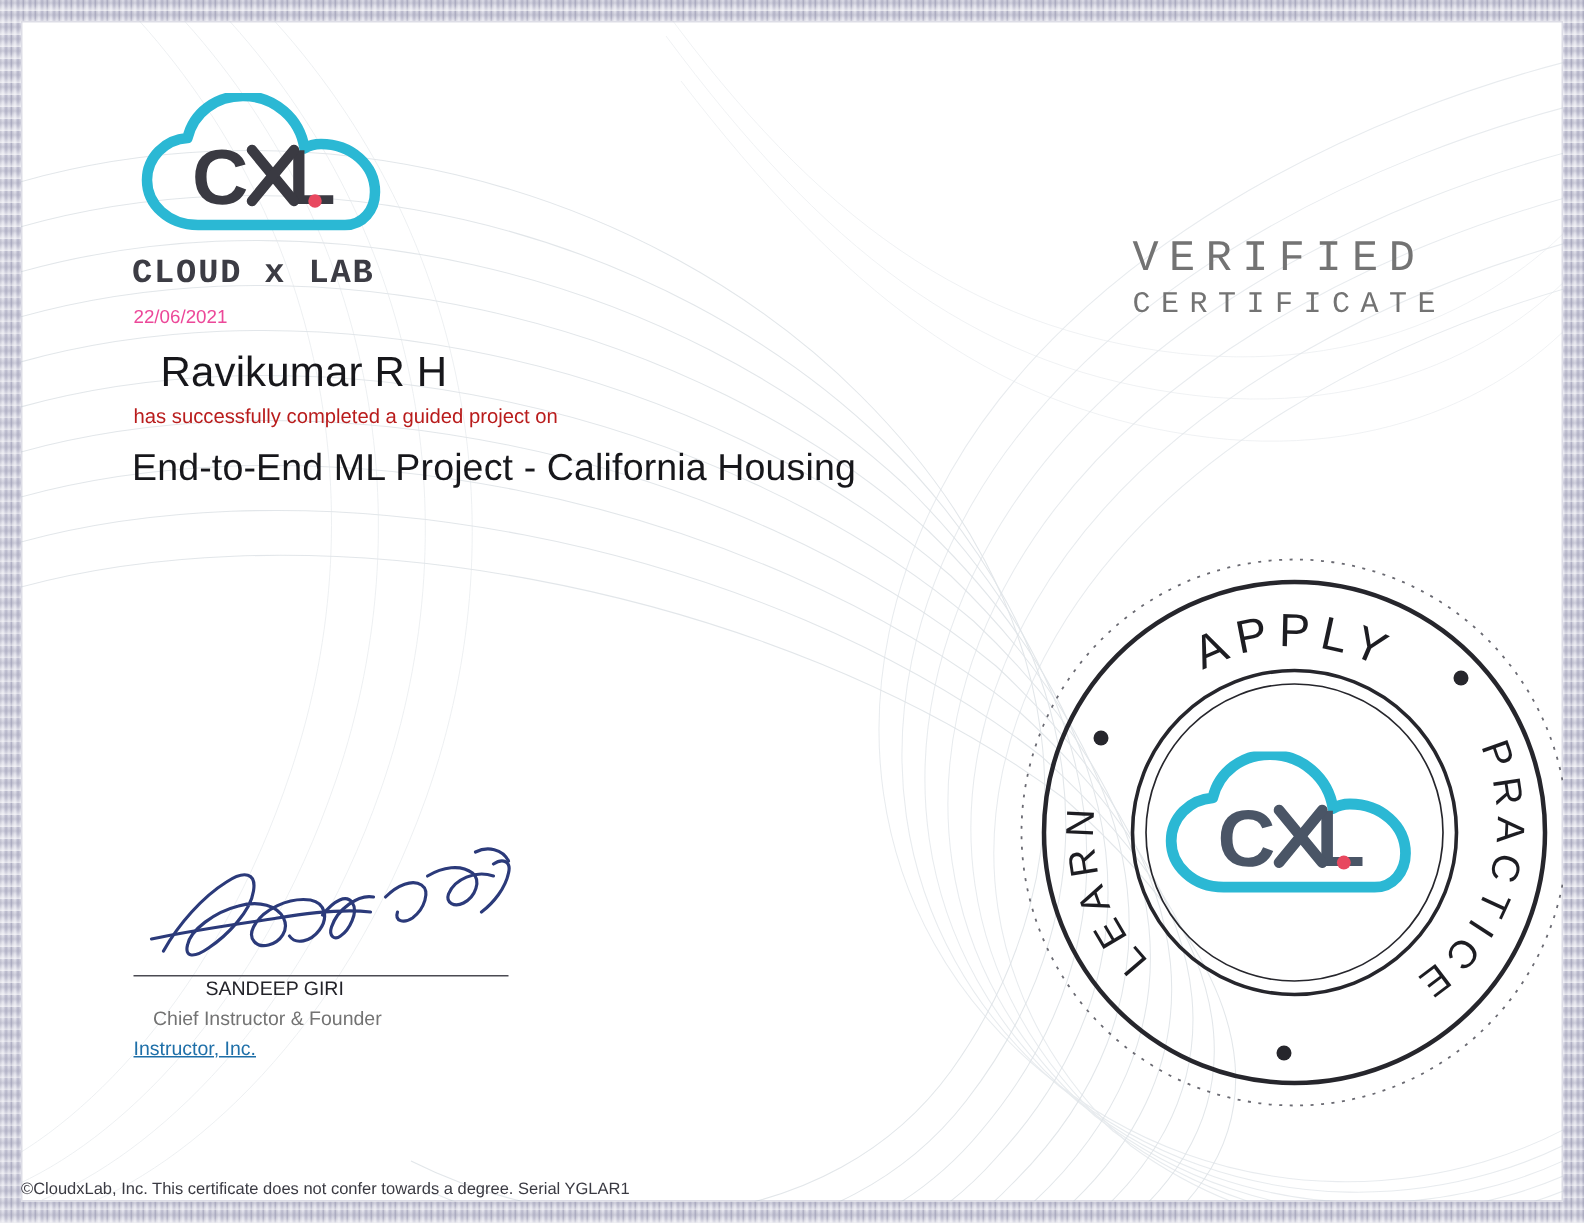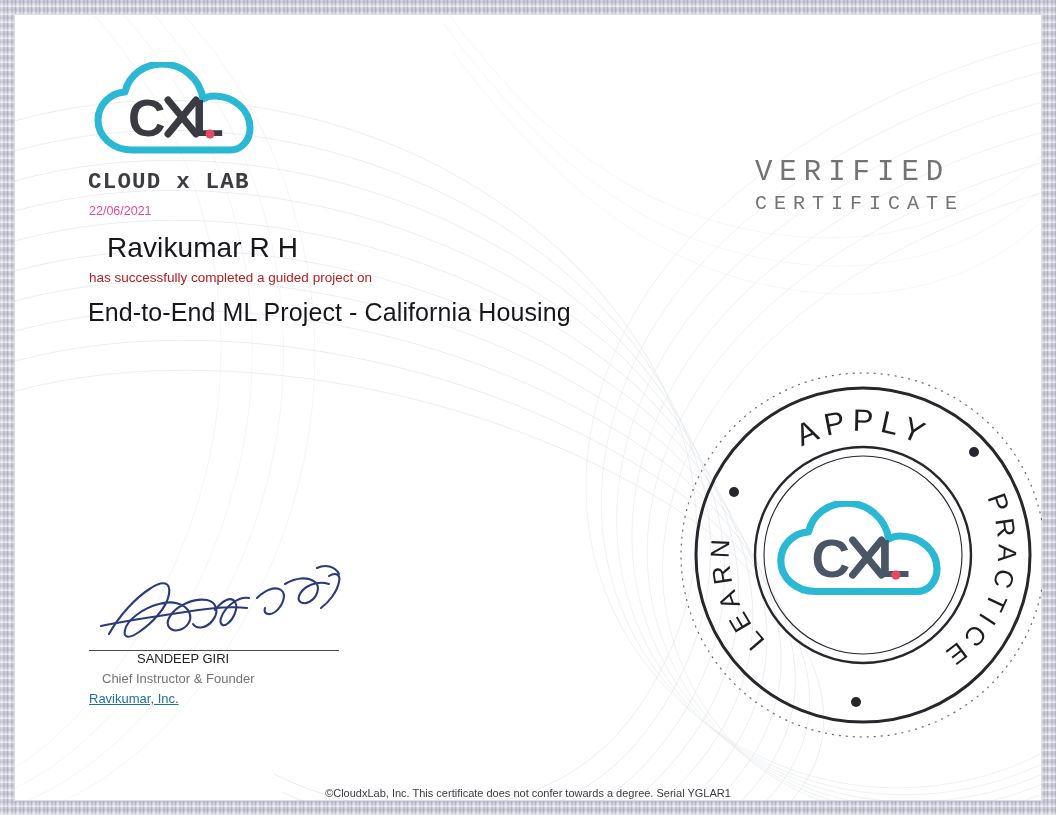--- a/index.html
+++ b/index.html
@@ -182,21 +182,21 @@
     transform: translate(-50%, -50%);
     width: 185px;
   }
 
   
   .footer {
     position: absolute;
     left: 0;
     right: 0;
     top: 773px;
-    text-align: center;
+    text-align: left;
     font-size: 11px;
     color: #3a3a42;
   }
   .footer .fin { display:inline-block; }
 </style>
 </head>
 <body>
 
 <div class="certificate">
   <div class="inner">
@@ -278,21 +278,21 @@
           <path d="M196,30 C206,24 218,22 226,28 C232,33 228,44 220,48
                    C214,51 208,48 210,42 C214,32 228,26 240,30"></path>
           <path d="M240,22 C246,18 252,20 250,28 C248,38 240,48 232,54"></path>
           <path d="M228,14 C236,10 246,12 250,20"></path>
         </g>
       </svg>
     </div>
     <div class="sig-line"></div>
     <div class="sig-name">SANDEEP GIRI</div>
     <div class="sig-role">Chief Instructor &amp; Founder</div>
-    <div class="sig-company">Ravikumar, Inc.</div>
+    <div class="sig-company">Instructor, Inc.</div>
 
     <div class="seal">
       <svg width="378" height="378" viewBox="0 0 378 378">
         <defs>
           <path id="arcTop" d="M 65,189 A 124,124 0 0 1 313,189" fill="none"></path>
           <path id="arcRight" d="M 300,110 A 124,124 0 0 1 243,300" fill="none"></path>
           <path id="arcLeft" d="M 135,302 A 124,124 0 0 1 74,120" fill="none"></path>
         </defs>
         <circle cx="189" cy="189" r="182" fill="none" stroke="#6a6a72" stroke-width="1.2" stroke-dasharray="2 5"></circle>
         <circle cx="189" cy="189" r="167" fill="none" stroke="#26262c" stroke-width="3"></circle>

